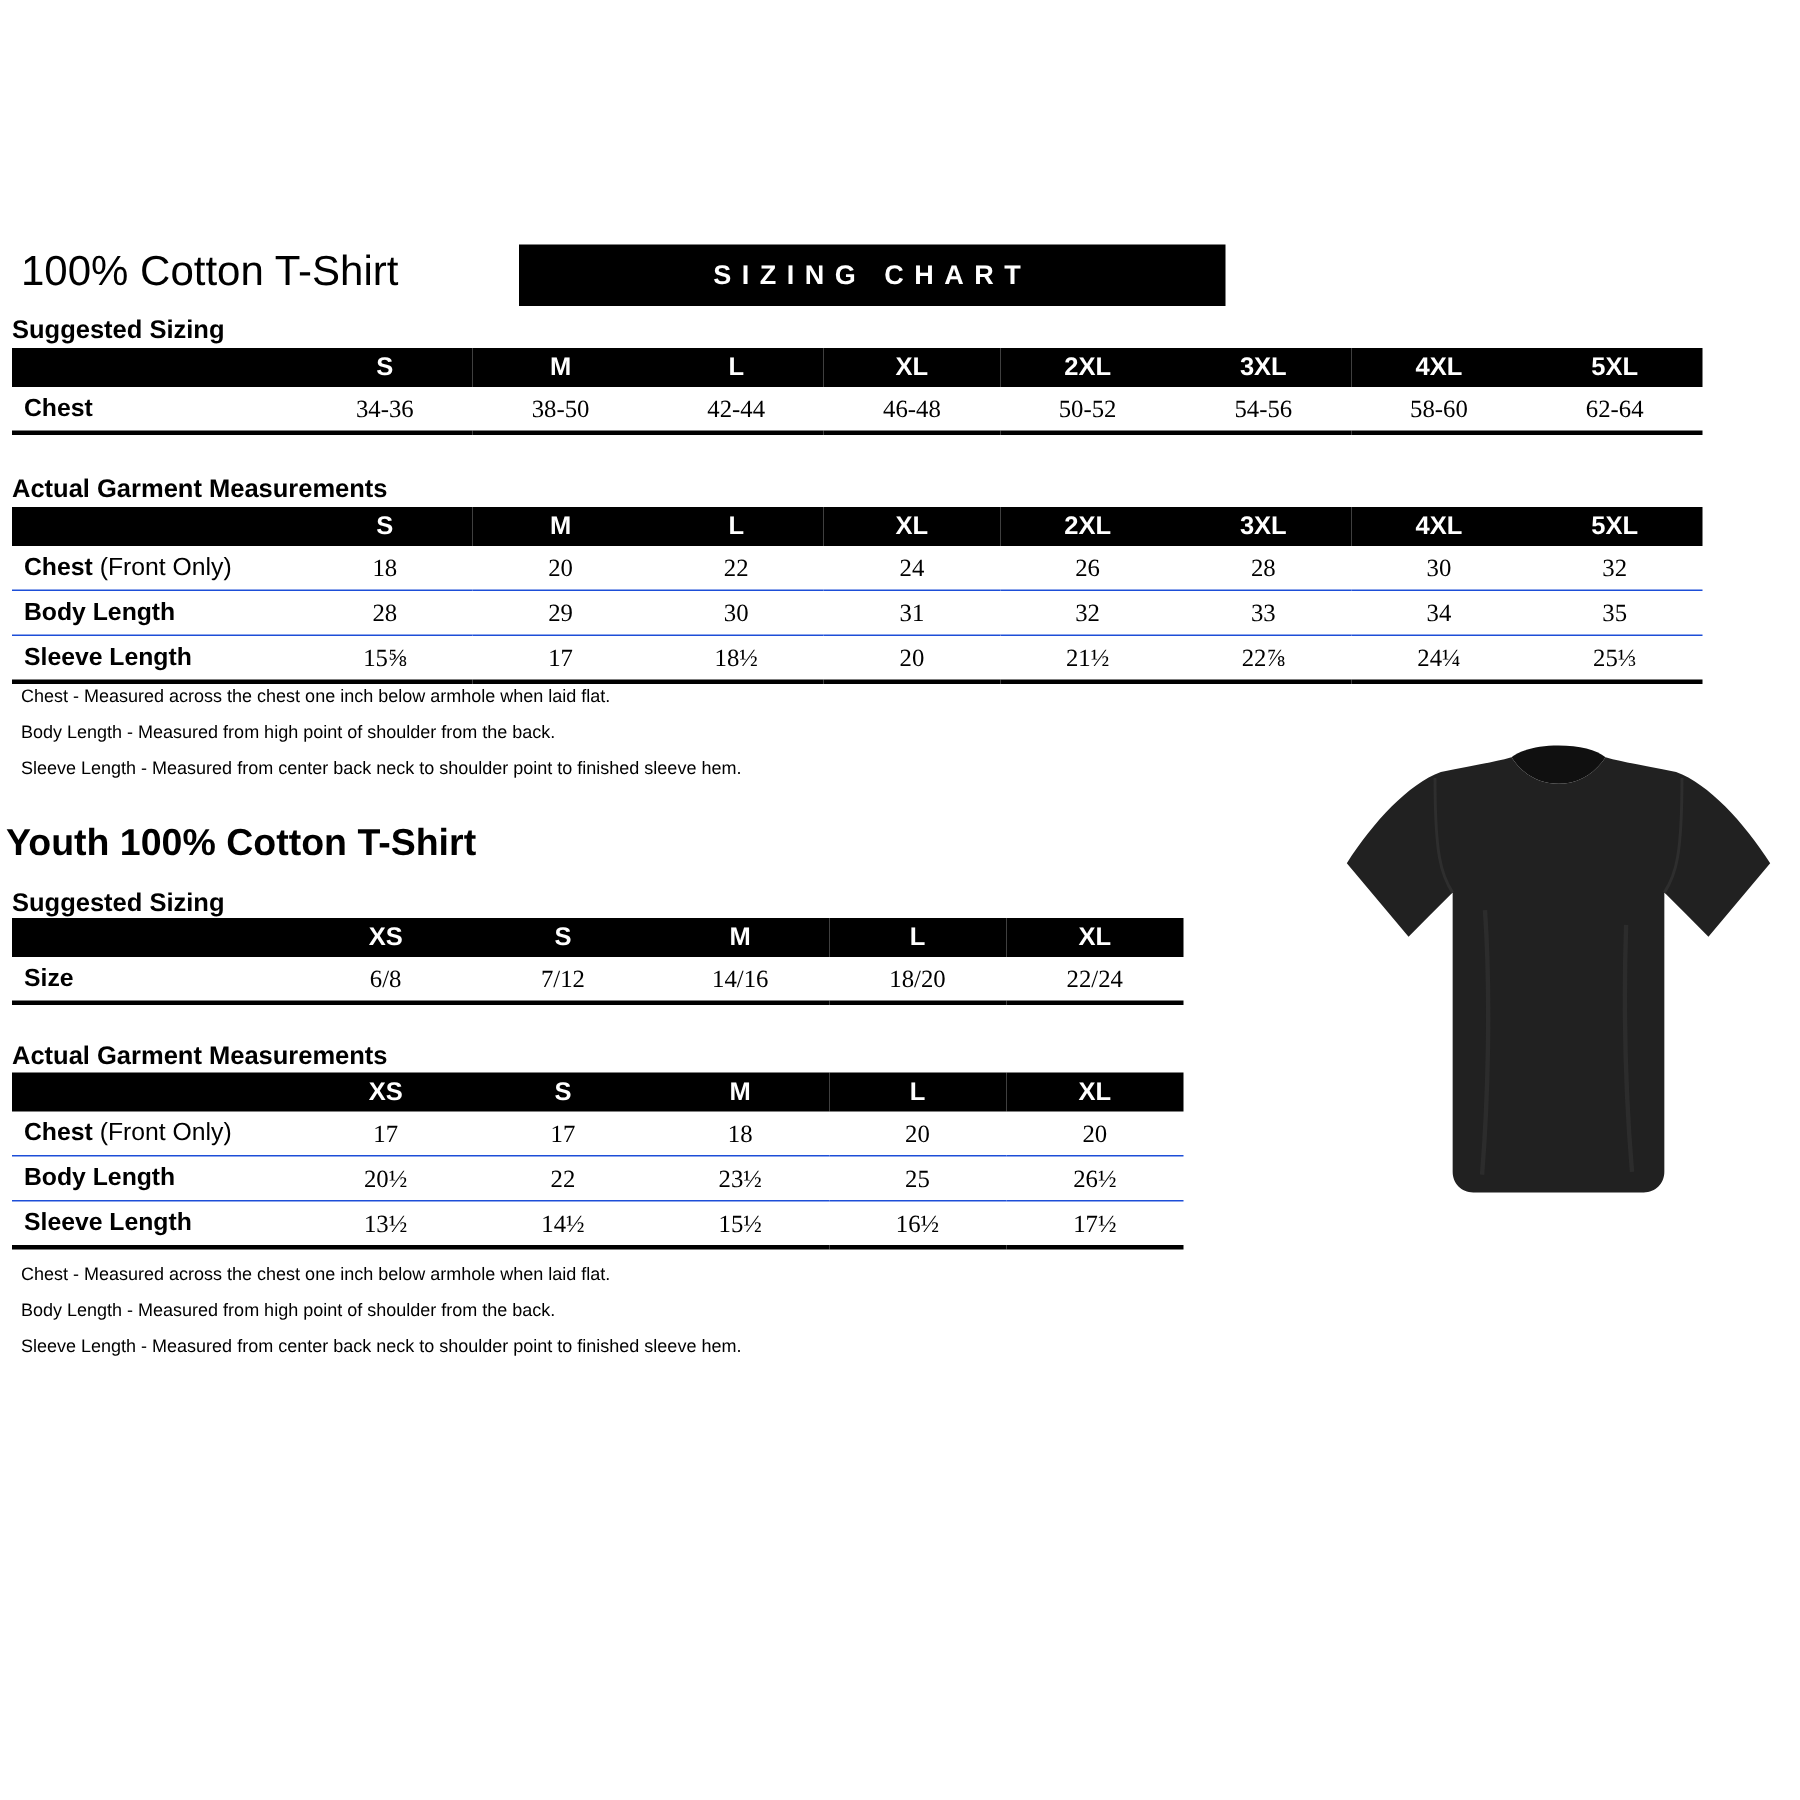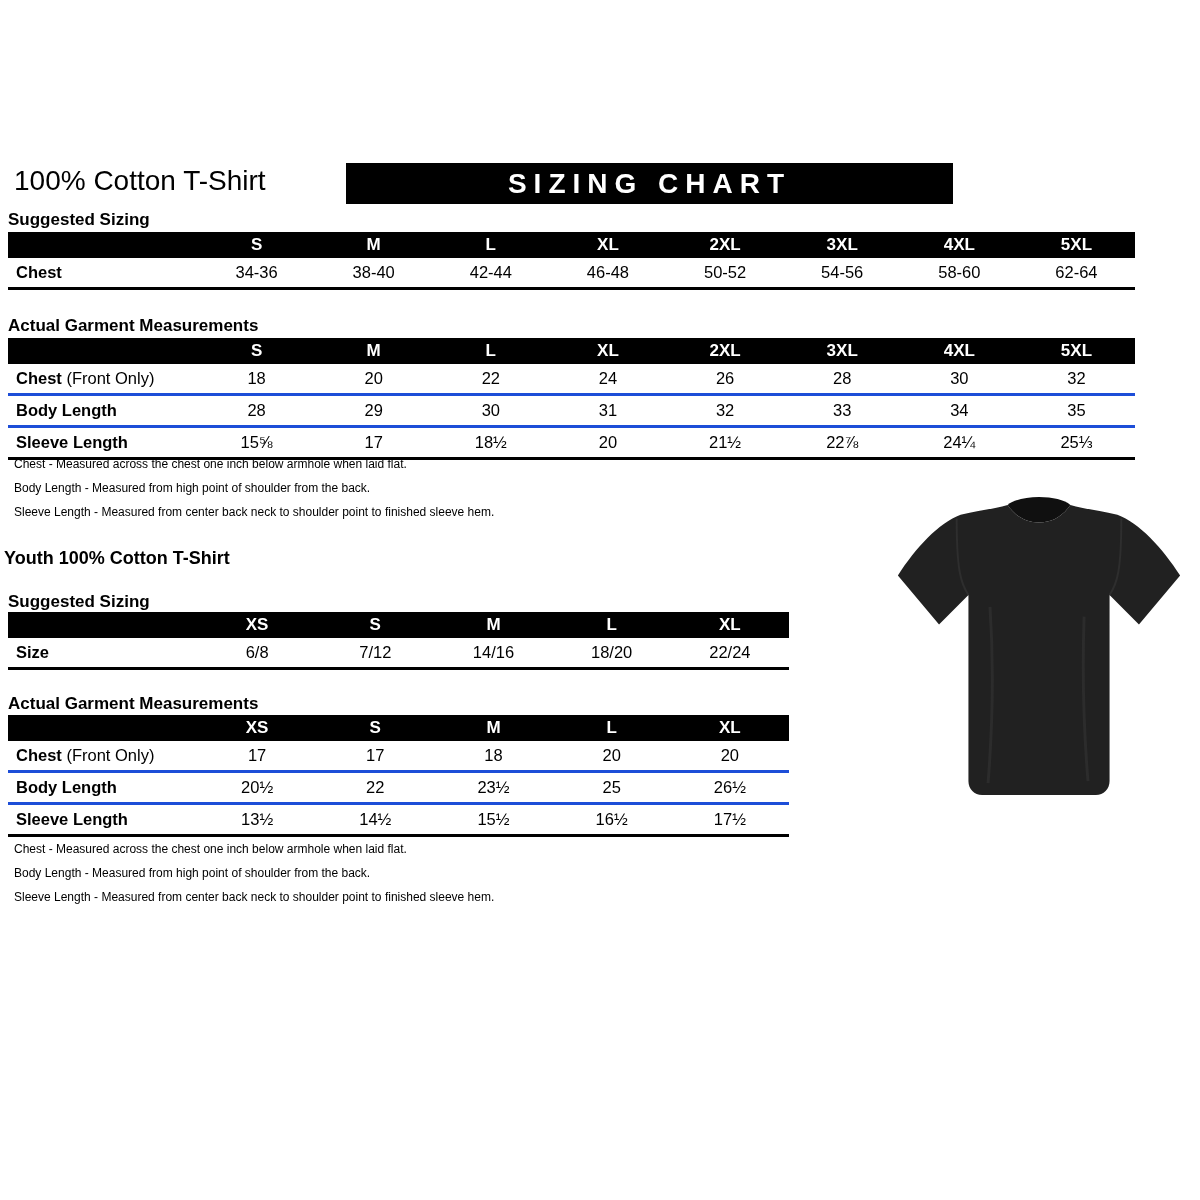--- a/index.html
+++ b/index.html
@@ -6,53 +6,53 @@
   body {
     width:1200px; height:1200px; position:relative;
     background:#ffffff; color:#000;
     font-family:"Liberation Sans", sans-serif;
     overflow:hidden;
   }
   .abs { position:absolute; }
 
   #title { left:14px; top:165px; font-size:28px; font-weight:normal; }
   #banner {
-    left:346px; top:163px; width:607px; height:41px;
+    left:346px; top:163px; width:471px; height:41px;
     background:#000; color:#fff;
     display:flex; align-items:center; justify-content:center;
-    font-size:28px; font-weight:bold; letter-spacing:7px;
+    font-size:18px; font-weight:bold; letter-spacing:7px;
   }
 
   .section-label { font-size:17px;font-weight:bold; }
   #adult-suggested-label { left:8px; top:210px; }
   #adult-garment-label  { left:8px; top:316px; }
-  #youth-title { left:4px; top:548px; font-size:18px; font-weight:bold; }
+  #youth-title { left:4px; top:548px; font-size:25px; font-weight:bold; }
   #youth-suggested-label { left:8px; top:592px; }
   #youth-garment-label  { left:8px; top:694px; }
 
   table.sizing-table {
     position:absolute; border-collapse:collapse; table-layout:fixed;
   }
   #adult-suggested { left:8px; top:232px; width:1127px; }
   #adult-garment   { left:8px; top:338px; width:1127px; }
   #youth-suggested { left:8px; top:612px; width:781px; }
   #youth-garment   { left:8px; top:715px; width:781px; }
 
   .sizing-table thead th {
     background:#000; color:#fff; font-size:17px; font-weight:bold;
     height:26px; padding:0; text-align:center;
   }
   .sizing-table thead th:first-child { width:190px; text-align:left; }
-  .sizing-table tbody tr { border-bottom:3px solid #1d4ed8; }
+  .sizing-table tbody tr { border-bottom:1px solid #1d4ed8; }
   .sizing-table tbody tr:last-child { border-bottom:3px solid #000; }
   .sizing-table tbody th {
     text-align:left; padding:0 0 0 8px; font-size:16.5px; font-weight:bold;
   }
   .sizing-table tbody td {
-    text-align:center; font-size:16.5px; height:29px; padding:0;
+    text-align:center; font-size:16.5px; height:29px; padding:0;font-family:Liberation Serif, serif;
   }
   .sub { font-weight:normal; }
 
   .notes { font-size:12px; line-height:1.15; }
   .notes div { margin-bottom:10px; }
   #adult-notes { left:14px; top:458px; }
   #youth-notes { left:14px; top:843px; }
 
   #tshirt { left:892px; top:478px; width:294px; height:336px; }
 </style>
@@ -74,21 +74,21 @@
         <th>2XL</th>
         <th>3XL</th>
         <th>4XL</th>
         <th>5XL</th>
       </tr>
     </thead>
     <tbody>
       <tr>
         <th><b>Chest</b></th>
         <td>34-36</td>
-        <td>38-40</td>
+        <td>38-50</td>
         <td>42-44</td>
         <td>46-48</td>
         <td>50-52</td>
         <td>54-56</td>
         <td>58-60</td>
         <td>62-64</td>
       </tr>
     </tbody>
   </table>
 

